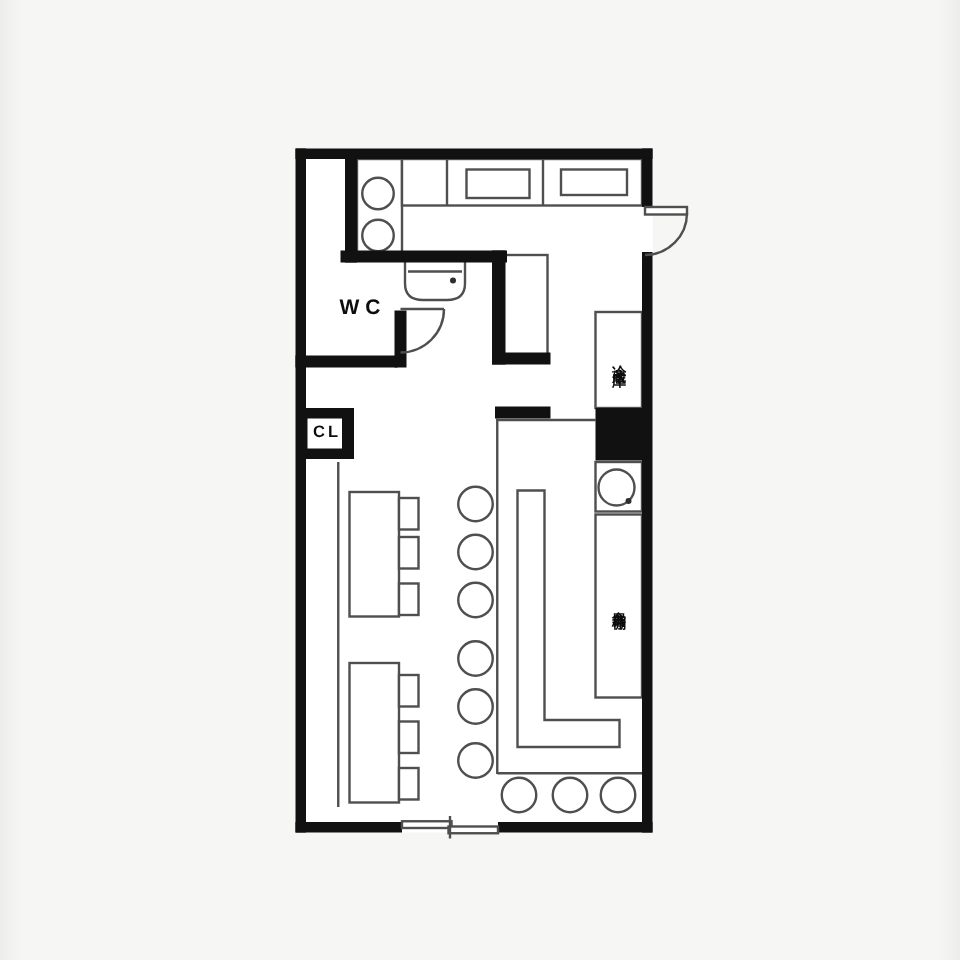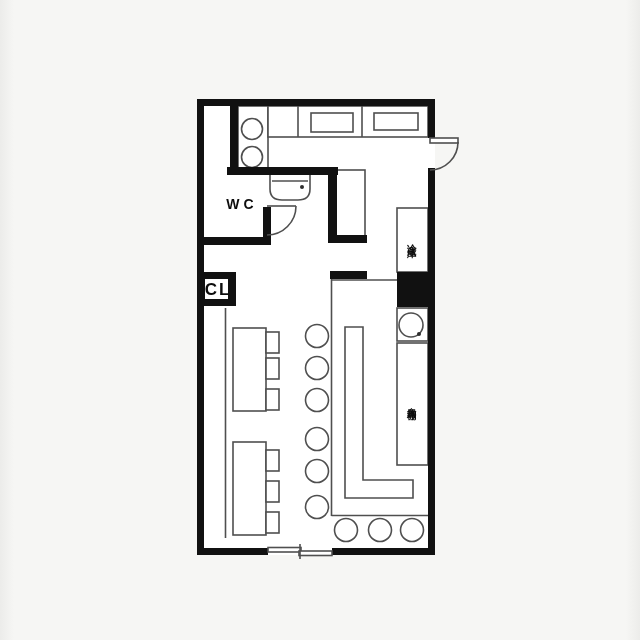--- a/index.html
+++ b/index.html
@@ -31,21 +31,21 @@
   .paper{fill:var(--floor);stroke:none}
   .label{
     position:absolute;
     transform:translate(-50%,-50%);
     color:#0d0d0d;
     font-weight:bold;
     white-space:nowrap;
     line-height:1;
   }
   .label-wc{font-size:14px;letter-spacing:4px;padding-left:4px}
-  .label-cl{font-size:17px;letter-spacing:2px;padding-left:2px}
+  .label-cl{font-size:11px;letter-spacing:2px;padding-left:2px}
   .vlabel{
     writing-mode:vertical-rl;
     text-orientation:upright;
     font-size:9.5px;
     letter-spacing:2px;
     font-weight:bold;
   }
 </style>
 </head>
 <body>

